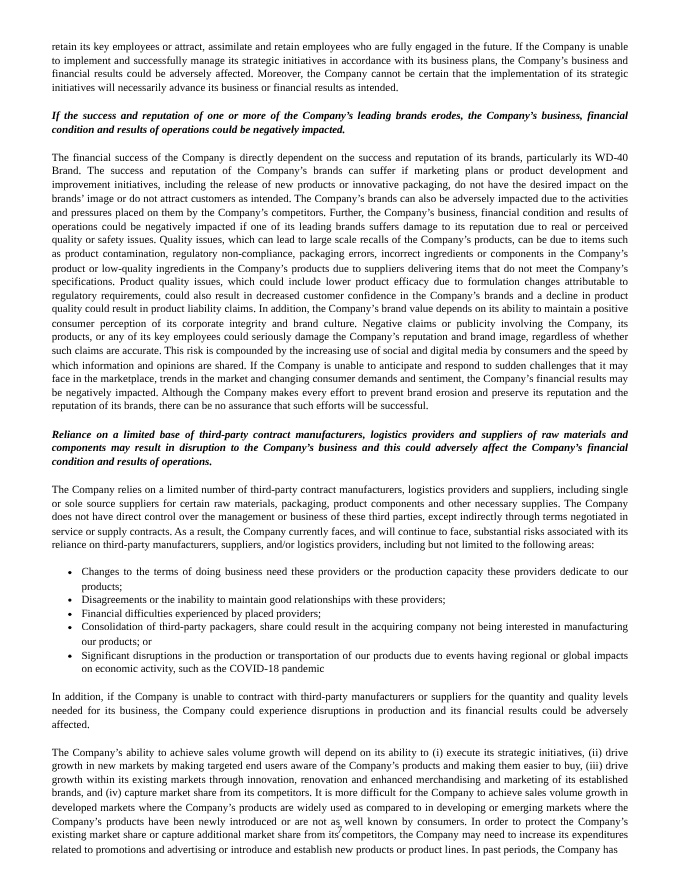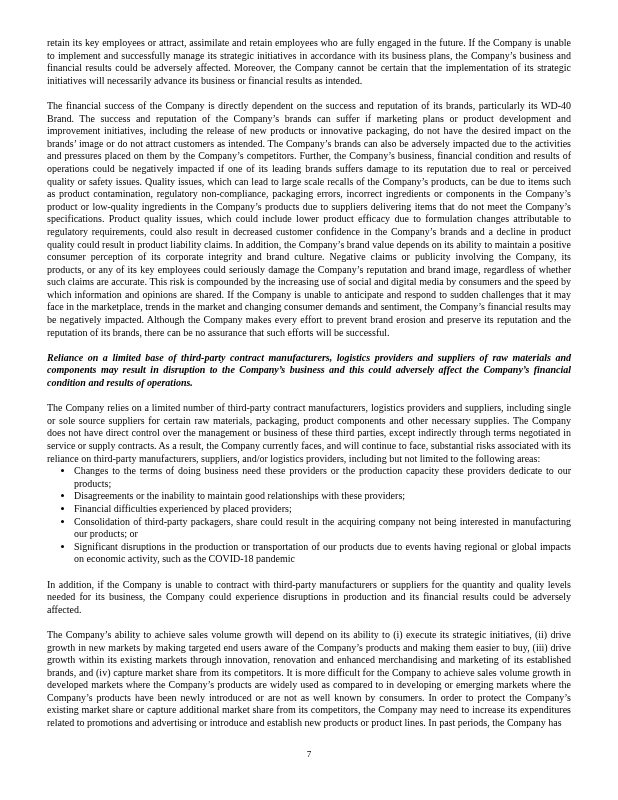--- a/index.html
+++ b/index.html
@@ -21,21 +21,21 @@
     font-family: Liberation Serif, serif;
     font-size: 10px;
     line-height: 12.6px;
     color: #000000;
     text-align: justify;
   }
   .body-text {
     margin: 0 0 12.6px 0;
   }
   .body-text.no-gap {
-    margin-bottom: 0;
+    margin-bottom: 12px;
   }
   .heading {
     margin: 0 0 12.6px 0;
     font-weight: bold;
     font-style: italic;
   }
   ul.bullets {
     margin: 0 0 12.6px 0;
     padding: 0 0 0 27px;
     list-style-type: disc;
@@ -54,20 +54,21 @@
     color: #000000;
   }
 </style>
 </head>
 <body>
 
 <div class="page">
 
   <p class="body-text">retain its key employees or attract, assimilate and retain employees who are fully engaged in the future. If the Company is unable to implement and successfully manage its strategic initiatives in accordance with its business plans, the Company’s business and financial results could be adversely affected. Moreover, the Company cannot be certain that the implementation of its strategic initiatives will necessarily advance its business or financial results as intended.</p>
 
+  <p class="heading">If the success and reputation of one or more of the Company’s leading brands erodes, the Company’s business, financial condition and results of operations could be negatively impacted.</p>
 
   <p class="body-text">The financial success of the Company is directly dependent on the success and reputation of its brands, particularly its WD-40 Brand. The success and reputation of the Company’s brands can suffer if marketing plans or product development and improvement initiatives, including the release of new products or innovative packaging, do not have the desired impact on the brands’ image or do not attract customers as intended. The Company’s brands can also be adversely impacted due to the activities and pressures placed on them by the Company’s competitors. Further, the Company’s business, financial condition and results of operations could be negatively impacted if one of its leading brands suffers damage to its reputation due to real or perceived quality or safety issues. Quality issues, which can lead to large scale recalls of the Company’s products, can be due to items such as product contamination, regulatory non-compliance, packaging errors, incorrect ingredients or components in the Company’s product or low-quality ingredients in the Company’s products due to suppliers delivering items that do not meet the Company’s specifications. Product quality issues, which could include lower product efficacy due to formulation changes attributable to regulatory requirements, could also result in decreased customer confidence in the Company’s brands and a decline in product quality could result in product liability claims. In addition, the Company’s brand value depends on its ability to maintain a positive consumer perception of its corporate integrity and brand culture. Negative claims or publicity involving the Company, its products, or any of its key employees could seriously damage the Company’s reputation and brand image, regardless of whether such claims are accurate. This risk is compounded by the increasing use of social and digital media by consumers and the speed by which information and opinions are shared. If the Company is unable to anticipate and respond to sudden challenges that it may face in the marketplace, trends in the market and changing consumer demands and sentiment, the Company’s financial results may be negatively impacted. Although the Company makes every effort to prevent brand erosion and preserve its reputation and the reputation of its brands, there can be no assurance that such efforts will be successful.</p>
 
   <p class="heading">Reliance on a limited base of third-party contract manufacturers, logistics providers and suppliers of raw materials and components may result in disruption to the Company’s business and this could adversely affect the Company’s financial condition and results of operations.</p>
 
   <p class="body-text no-gap">The Company relies on a limited number of third-party contract manufacturers, logistics providers and suppliers, including single or sole source suppliers for certain raw materials, packaging, product components and other necessary supplies. The Company does not have direct control over the management or business of these third parties, except indirectly through terms negotiated in service or supply contracts. As a result, the Company currently faces, and will continue to face, substantial risks associated with its reliance on third-party manufacturers, suppliers, and/or logistics providers, including but not limited to the following areas:</p>
 
   <ul class="bullets">
     <li>Changes to the terms of doing business need these providers or the production capacity these providers dedicate to our products;</li>
     <li>Disagreements or the inability to maintain good relationships with these providers;</li>

